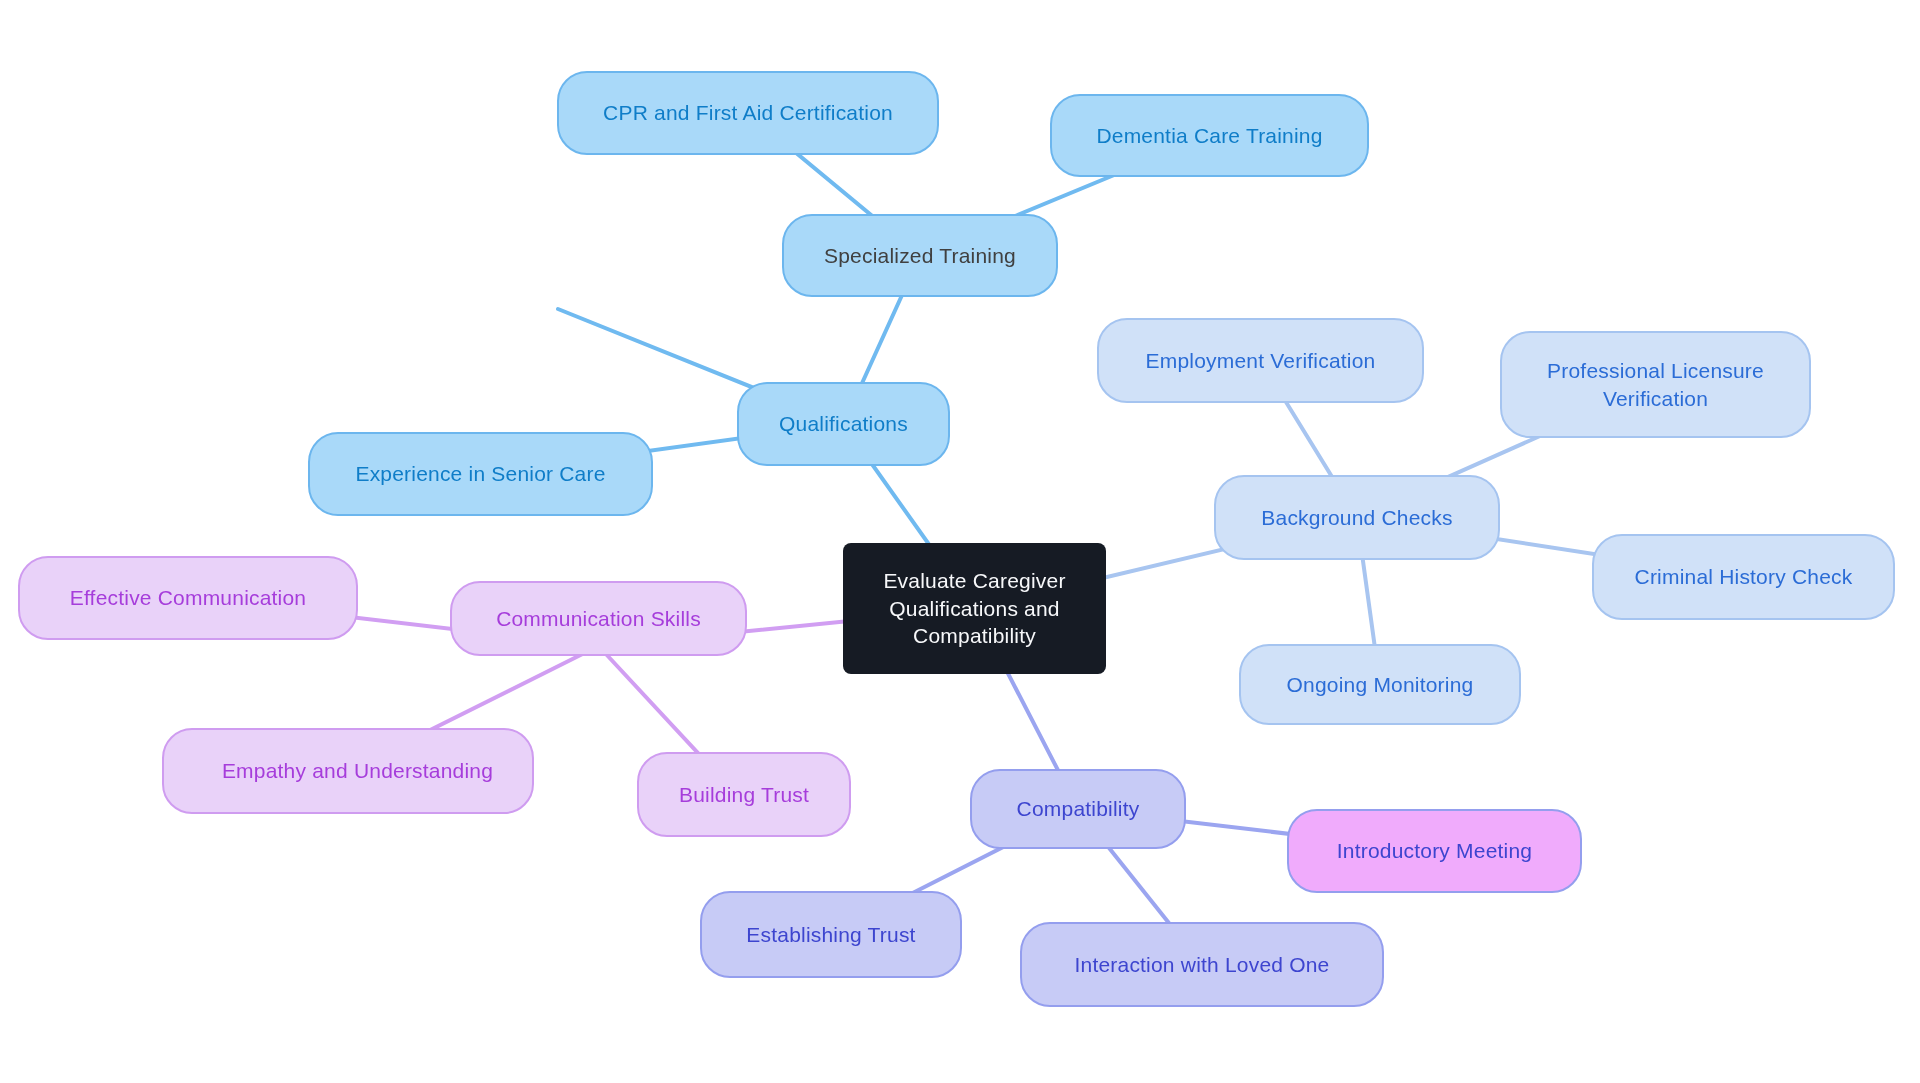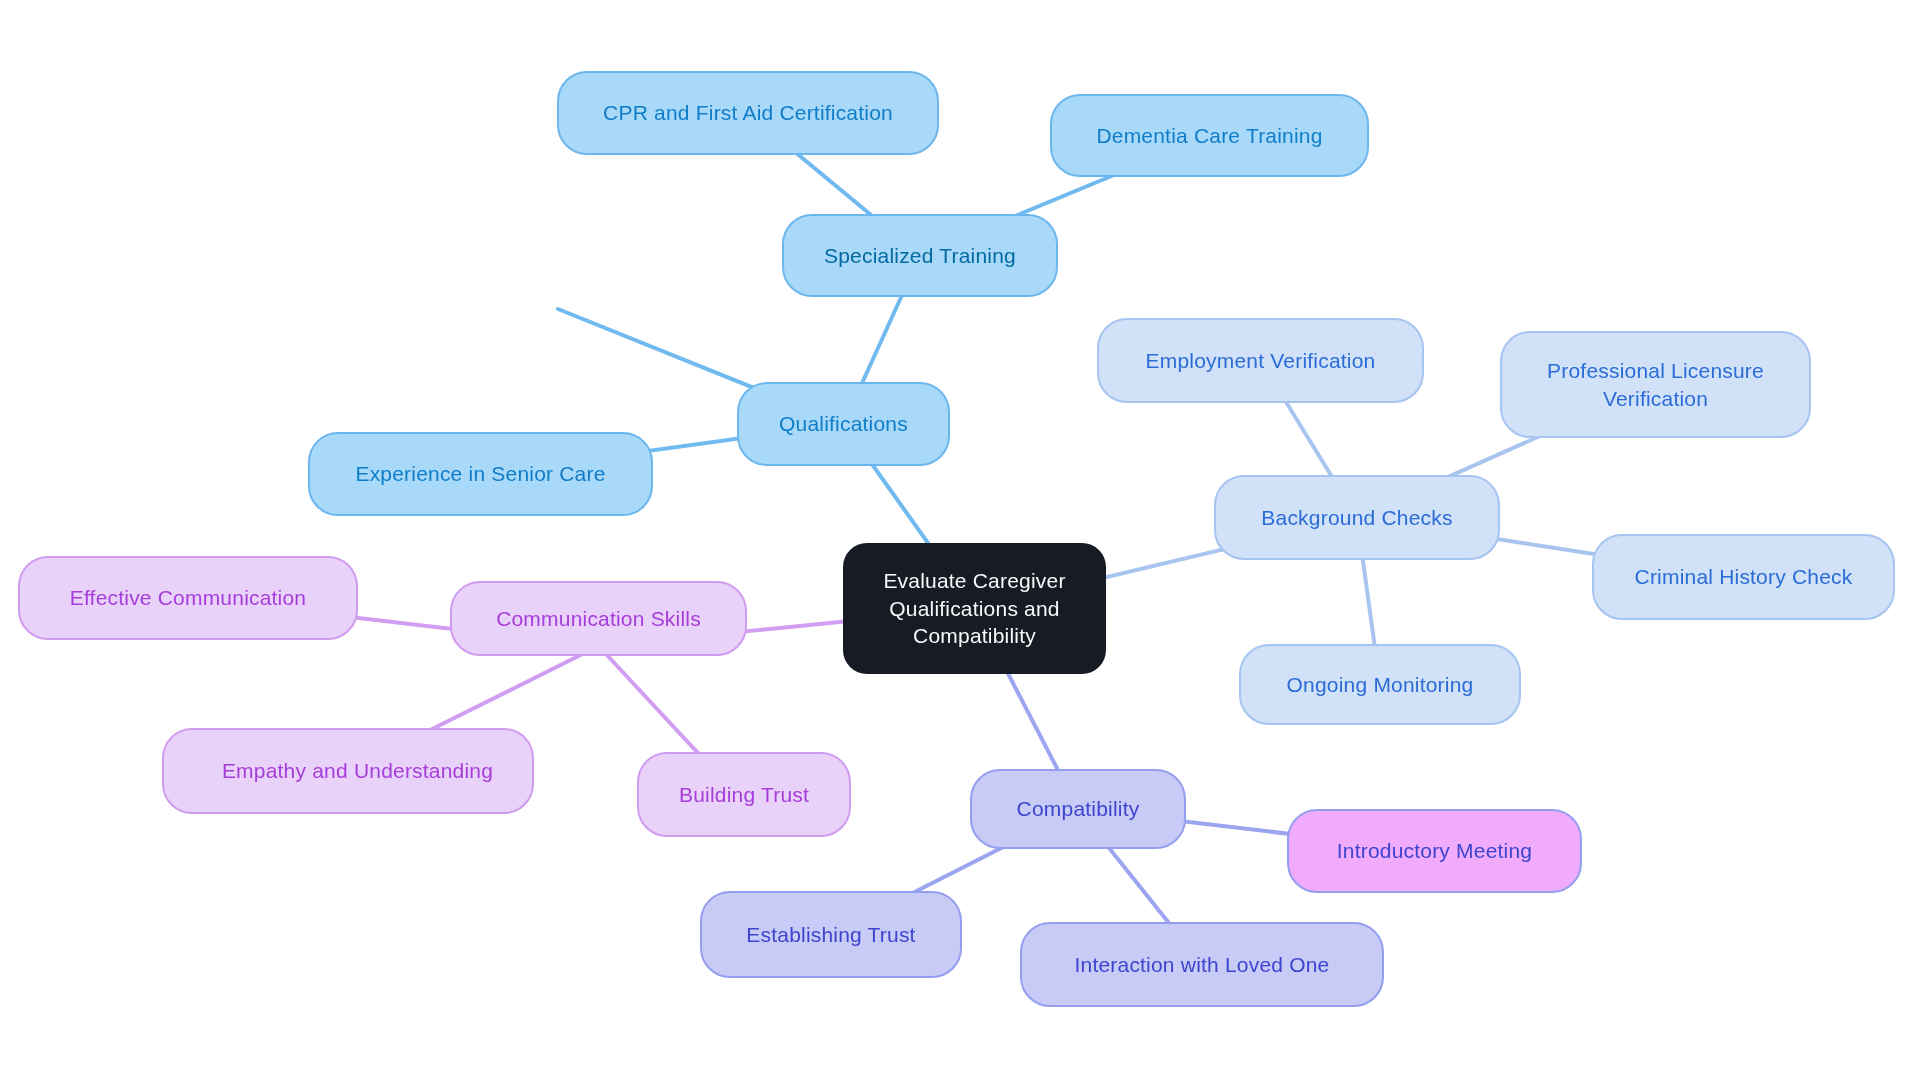--- a/index.html
+++ b/index.html
@@ -28,21 +28,21 @@
     border: 2px solid transparent;
     border-radius: 30px;
     font-size: 21px;
     line-height: 1.3;
     letter-spacing: 0.2px;
     padding: 8px 22px;
     user-select: none;
   }
   .node.central {
     border: none;
-    border-radius: 24px;
+    border-radius: 8px;
     font-size: 21px;
     line-height: 1.32;
     padding: 10px 24px;
   }
 </style>
 </head>
 <body>
 
 <div class="canvas">
   <svg class="edges" viewBox="0 0 1920 1083" xmlns="http://www.w3.org/2000/svg">
@@ -63,21 +63,21 @@
       <line x1="598.5" y1="646" x2="736.5" y2="794.5" stroke="#d19ef2" stroke-width="4" stroke-linecap="round"></line>
       <line x1="974.5" y1="608.5" x2="1078" y2="809" stroke="#9ba5f0" stroke-width="4" stroke-linecap="round"></line>
       <line x1="1078" y1="809" x2="1434.5" y2="851" stroke="#9ba5f0" stroke-width="4" stroke-linecap="round"></line>
       <line x1="1078" y1="809" x2="831" y2="934.5" stroke="#9ba5f0" stroke-width="4" stroke-linecap="round"></line>
       <line x1="1078" y1="809" x2="1202" y2="964.5" stroke="#9ba5f0" stroke-width="4" stroke-linecap="round"></line>
     </svg>
 
 <div class="node central" style="left: 843px; top: 543px; width: 263px; height: 131px; background: rgb(22, 27, 36); border-color: rgb(22, 27, 36); color: rgb(247, 248, 250);">Evaluate Caregiver Qualifications and Compatibility</div>
     <div class="node" style="left: 737px; top: 382px; width: 213px; height: 84px; background: rgb(169, 217, 249); border-color: rgb(108, 182, 238); color: rgb(15, 125, 200);">Qualifications</div>
     <div class="node" style="left: 308px; top: 432px; width: 345px; height: 84px; background: rgb(169, 217, 249); border-color: rgb(108, 182, 238); color: rgb(15, 125, 200); text-align: right;">Experience in Senior Care</div>
-    <div class="node" style="left: 782px; top: 214px; width: 276px; height: 83px; background: rgb(169, 217, 249); border-color: rgb(108, 182, 238); color: #0369a1;">Specialized Training</div>
+    <div class="node" style="left: 782px; top: 214px; width: 276px; height: 83px; background: rgb(169, 217, 249); border-color: rgb(108, 182, 238); color: #404040;">Specialized Training</div>
     <div class="node" style="left: 557px; top: 71px; width: 382px; height: 84px; background: rgb(169, 217, 249); border-color: rgb(108, 182, 238); color: rgb(15, 125, 200);">CPR and First Aid Certification</div>
     <div class="node" style="left: 1050px; top: 94px; width: 319px; height: 83px; background: rgb(169, 217, 249); border-color: rgb(108, 182, 238); color: rgb(15, 125, 200); text-align: right;">Dementia Care Training</div>
     <div class="node" style="left: 1214px; top: 475px; width: 286px; height: 85px; background: rgb(208, 225, 248); border-color: rgb(165, 196, 240); color: rgb(43, 108, 214);">Background Checks</div>
     <div class="node" style="left: 1097px; top: 318px; width: 327px; height: 85px; background: rgb(208, 225, 248); border-color: rgb(165, 196, 240); color: rgb(43, 108, 214);">Employment Verification</div>
     <div class="node" style="left: 1500px; top: 331px; width: 311px; height: 107px; background: rgb(208, 225, 248); border-color: rgb(165, 196, 240); color: rgb(43, 108, 214);">Professional Licensure Verification</div>
     <div class="node" style="left: 1592px; top: 534px; width: 303px; height: 86px; background: rgb(208, 225, 248); border-color: rgb(165, 196, 240); color: rgb(43, 108, 214);">Criminal History Check</div>
     <div class="node" style="left: 1239px; top: 644px; width: 282px; height: 81px; background: rgb(208, 225, 248); border-color: rgb(165, 196, 240); color: rgb(43, 108, 214);">Ongoing Monitoring</div>
     <div class="node" style="left: 450px; top: 581px; width: 297px; height: 75px; background: rgb(233, 210, 249); border-color: rgb(207, 156, 240); color: rgb(166, 61, 219);">Communication Skills</div>
     <div class="node" style="left: 18px; top: 556px; width: 340px; height: 84px; background: rgb(233, 210, 249); border-color: rgb(207, 156, 240); color: rgb(166, 61, 219);">Effective Communication</div>
     <div class="node" style="left: 162px; top: 728px; width: 372px; height: 86px; background: rgb(233, 210, 249); border-color: rgb(207, 156, 240); color: rgb(166, 61, 219); padding-left: 41px;">Empathy and Understanding</div>

